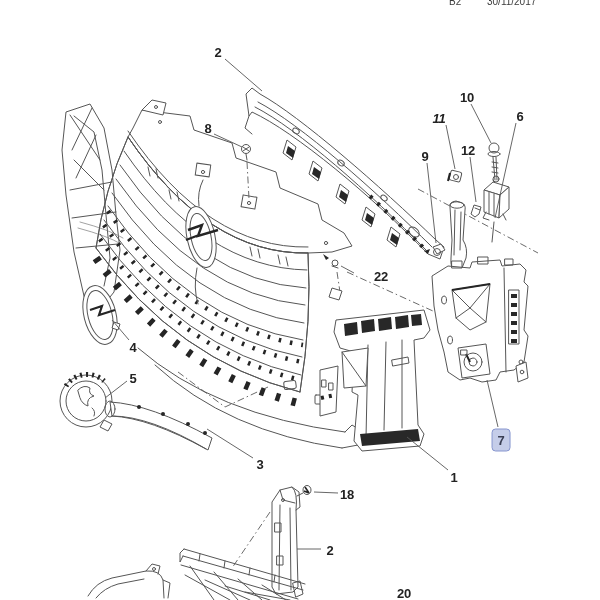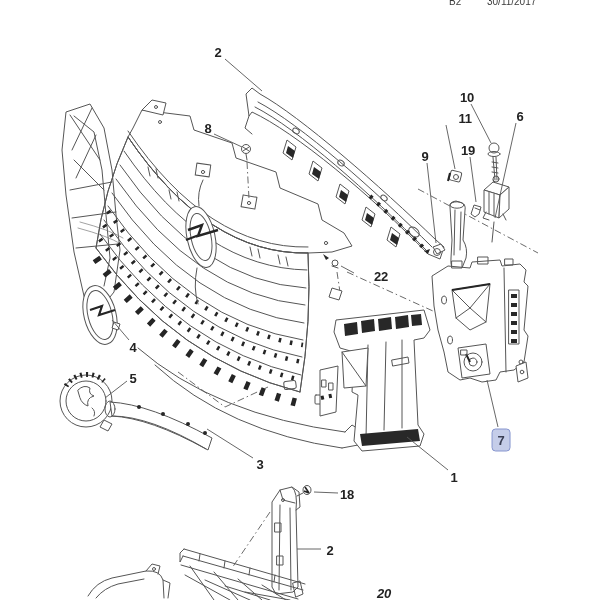--- a/index.html
+++ b/index.html
@@ -311,32 +311,32 @@
       <polyline points="448,470 407,437" class="leader"></polyline>
       <polyline points="498,427 487,380" class="leader"></polyline>
       <polyline points="338,493 314,492" class="leader"></polyline>
       <polyline points="321,549 297,549" class="leader"></polyline>
     </svg>
 
   <div id="callouts">
       <div class="callout" style="left: 218px; top: 52px;">2</div>
       <div class="callout" style="left: 208px; top: 128px;">8</div>
       <div class="callout" style="left: 467px; top: 97px;">10</div>
-      <div class="callout" style="left: 465px; top: 118px;">11</div>
-      <div class="callout" style="left: 468px; top: 150px;">19</div>
+      <div class="callout" style="left: 439px; top: 118px; font-style: italic;">11</div>
+      <div class="callout" style="left: 468px; top: 150px;">12</div>
       <div class="callout" style="left: 520px; top: 116px;">6</div>
       <div class="callout" style="left: 425px; top: 156px;">9</div>
       <div class="callout" style="left: 381px; top: 276px;">22</div>
       <div class="callout" style="left: 133px; top: 347px;">4</div>
       <div class="callout" style="left: 133px; top: 378px;">5</div>
       <div class="callout" style="left: 260px; top: 464px;">3</div>
       <div class="callout" style="left: 454px; top: 477px;">1</div>
       <div class="callout hl" style="left: 501px; top: 440px;">7</div>
       <div class="callout" style="left: 347px; top: 494px;">18</div>
       <div class="callout" style="left: 330px; top: 550px;">2</div>
-      <div class="callout" style="left: 384px; top: 593px; font-style: italic;">20</div>
+      <div class="callout" style="left: 404px; top: 593px;">20</div>
     </div>
 
   <div class="header">
     <span class="code">B2</span>
     <span class="date">30/11/2017</span>
   </div>
 </div>
 
 </body></html>

